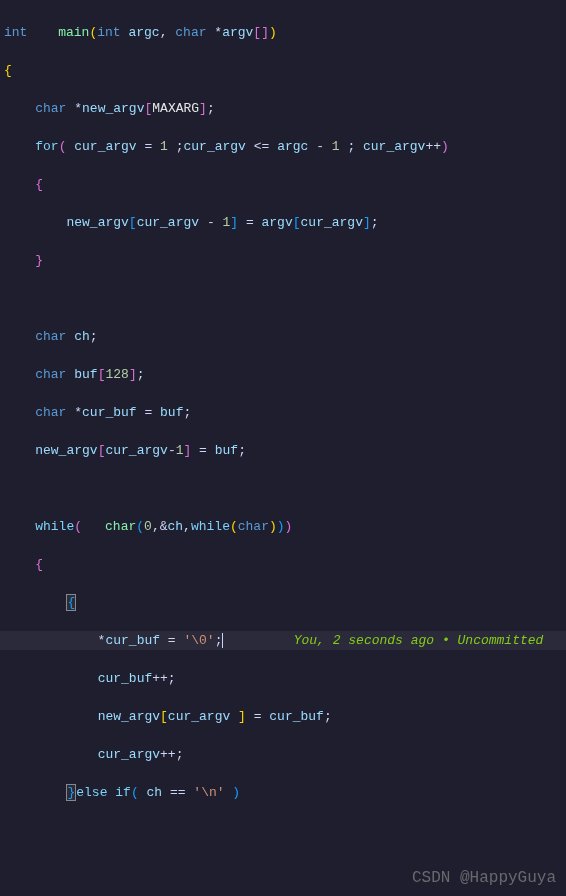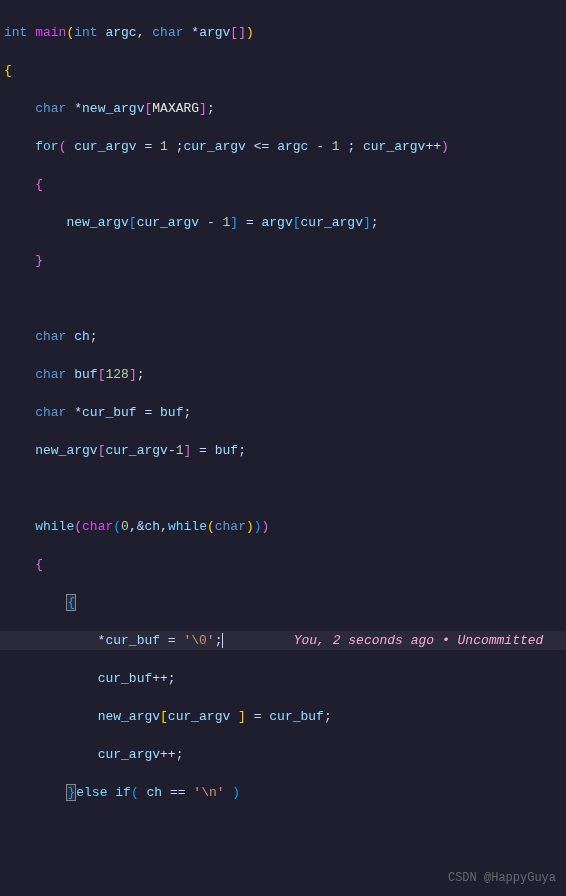--- a/index.html
+++ b/index.html
@@ -20,46 +20,46 @@
   }
   .line {
     padding-left: 4px;
     height: 19px;
   }
   .line.highlighted {
     background: #2a2a3a;
   }
   .kw { color: #7dd3fc; font-family: Liberation Mono, monospace; }
   .type { color: #5a9bd4; }
-  .fn { color: #d946ef; }
+  .fn { color: #86efac; margin-left: 23px; }
   .var { color: #9cdcfe; }
   .num { color: #b5cea8; }
   .str { color: #ce9178; }
   .const { color: #e5e5e5; }
   .brace { color: #ffd700; }
   .brace2 { color: #da70d6; }
   .brace3 { color: #179fff; }
   .bracket-hl { 
     border: 1px solid #888;
     background: rgba(100,100,100,0.2);
   }
-  .comment { color: #f9a8d4; font-style: italic; margin-top: 46px; }
+  .comment { color: #84cc16; font-style: italic; margin-top: 46px; }
   .cursor {
     display: inline-block;
     width: 1px;
     height: 15px;
     background: #cdd6f4;
     vertical-align: middle;
   }
   .watermark {
     position: absolute;
     bottom: 8px;
     right: 10px;
     color: #888;
-    font-size: 12px;
+    font-size: 16px;
     opacity: 0.7;
   }
 </style>
 </head>
 <body>
 
 <div class="code-container">
 <div class="line"><span class="type">int</span> <span class="fn">main</span><span class="brace">(</span><span class="type">int</span> <span class="var">argc</span>, <span class="type">char</span> *<span class="var">argv</span><span class="brace2">[]</span><span class="brace">)</span></div>
 <div class="line"><span class="brace">{</span></div>
 <div class="line">    <span class="type">char</span> *<span class="var">new_argv</span><span class="brace2">[</span><span class="const">MAXARG</span><span class="brace2">]</span>;</div>

